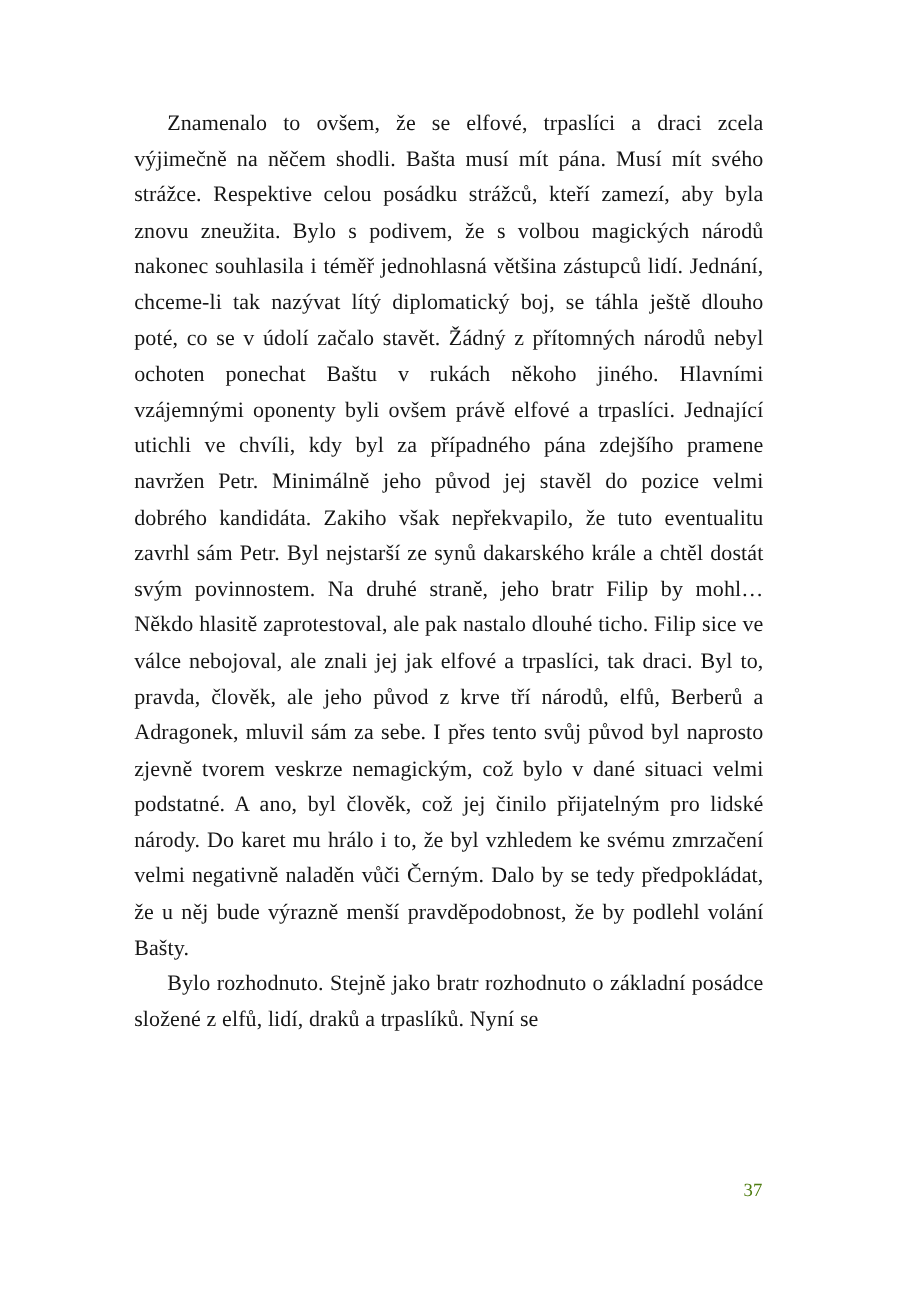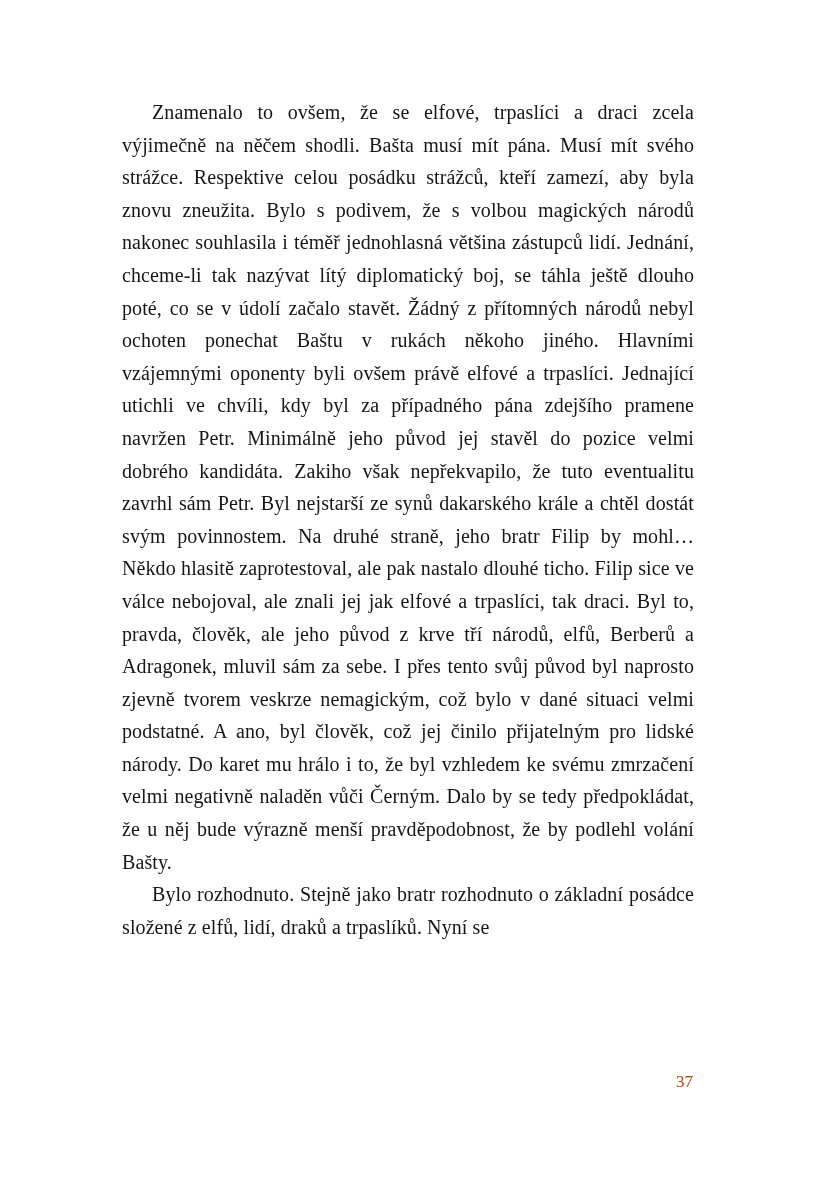--- a/index.html
+++ b/index.html
@@ -31,21 +31,21 @@
   .text-block p {
     margin: 0;
     padding: 0;
     text-indent: 30px;
   }
   .page-number {
     position: absolute;
     right: 122px;
     bottom: 88px;
     font-size: 17px;
-    color: #c2410c;
+    color: #4d7c0f;
   }
 </style>
 </head>
 <body>
 
 <div class="book-page">
   <div class="text-block">
     <p>Znamenalo to ovšem, že se elfové, trpaslíci a draci zcela výjimečně na něčem shodli. Bašta musí mít pána. Musí mít svého strážce. Respektive celou posádku strážců, kteří zamezí, aby byla znovu zneužita. Bylo s podivem, že s volbou magických národů nakonec souhlasila i téměř jednohlasná většina zástupců lidí. Jednání, chceme-li tak nazývat lítý diplomatický boj, se táhla ještě dlouho poté, co se v údolí začalo stavět. Žádný z přítomných národů nebyl ochoten ponechat Baštu v rukách někoho jiného. Hlavními vzájemnými oponenty byli ovšem právě elfové a trpaslíci. Jednající utichli ve chvíli, kdy byl za případného pána zdejšího pramene navržen Petr. Minimálně jeho původ jej stavěl do pozice velmi dobrého kandidáta. Zakiho však nepřekvapilo, že tuto eventualitu zavrhl sám Petr. Byl nejstarší ze synů dakarského krále a chtěl dostát svým povinnostem. Na druhé straně, jeho bratr Filip by mohl… Někdo hlasitě zaprotestoval, ale pak nastalo dlouhé ticho. Filip sice ve válce nebojoval, ale znali jej jak elfové a trpaslíci, tak draci. Byl to, pravda, člověk, ale jeho původ z krve tří národů, elfů, Berberů a Adragonek, mluvil sám za sebe. I přes tento svůj původ byl naprosto zjevně tvorem veskrze nemagickým, což bylo v dané situaci velmi podstatné. A ano, byl člověk, což jej činilo přijatelným pro lidské národy. Do karet mu hrálo i to, že byl vzhledem ke svému zmrzačení velmi negativně naladěn vůči Černým. Dalo by se tedy předpokládat, že u něj bude výrazně menší pravděpodobnost, že by podlehl volání Bašty.</p>
     <p>Bylo rozhodnuto. Stejně jako bratr rozhodnuto o základní posádce složené z elfů, lidí, draků a trpaslíků. Nyní se</p>
   </div>

